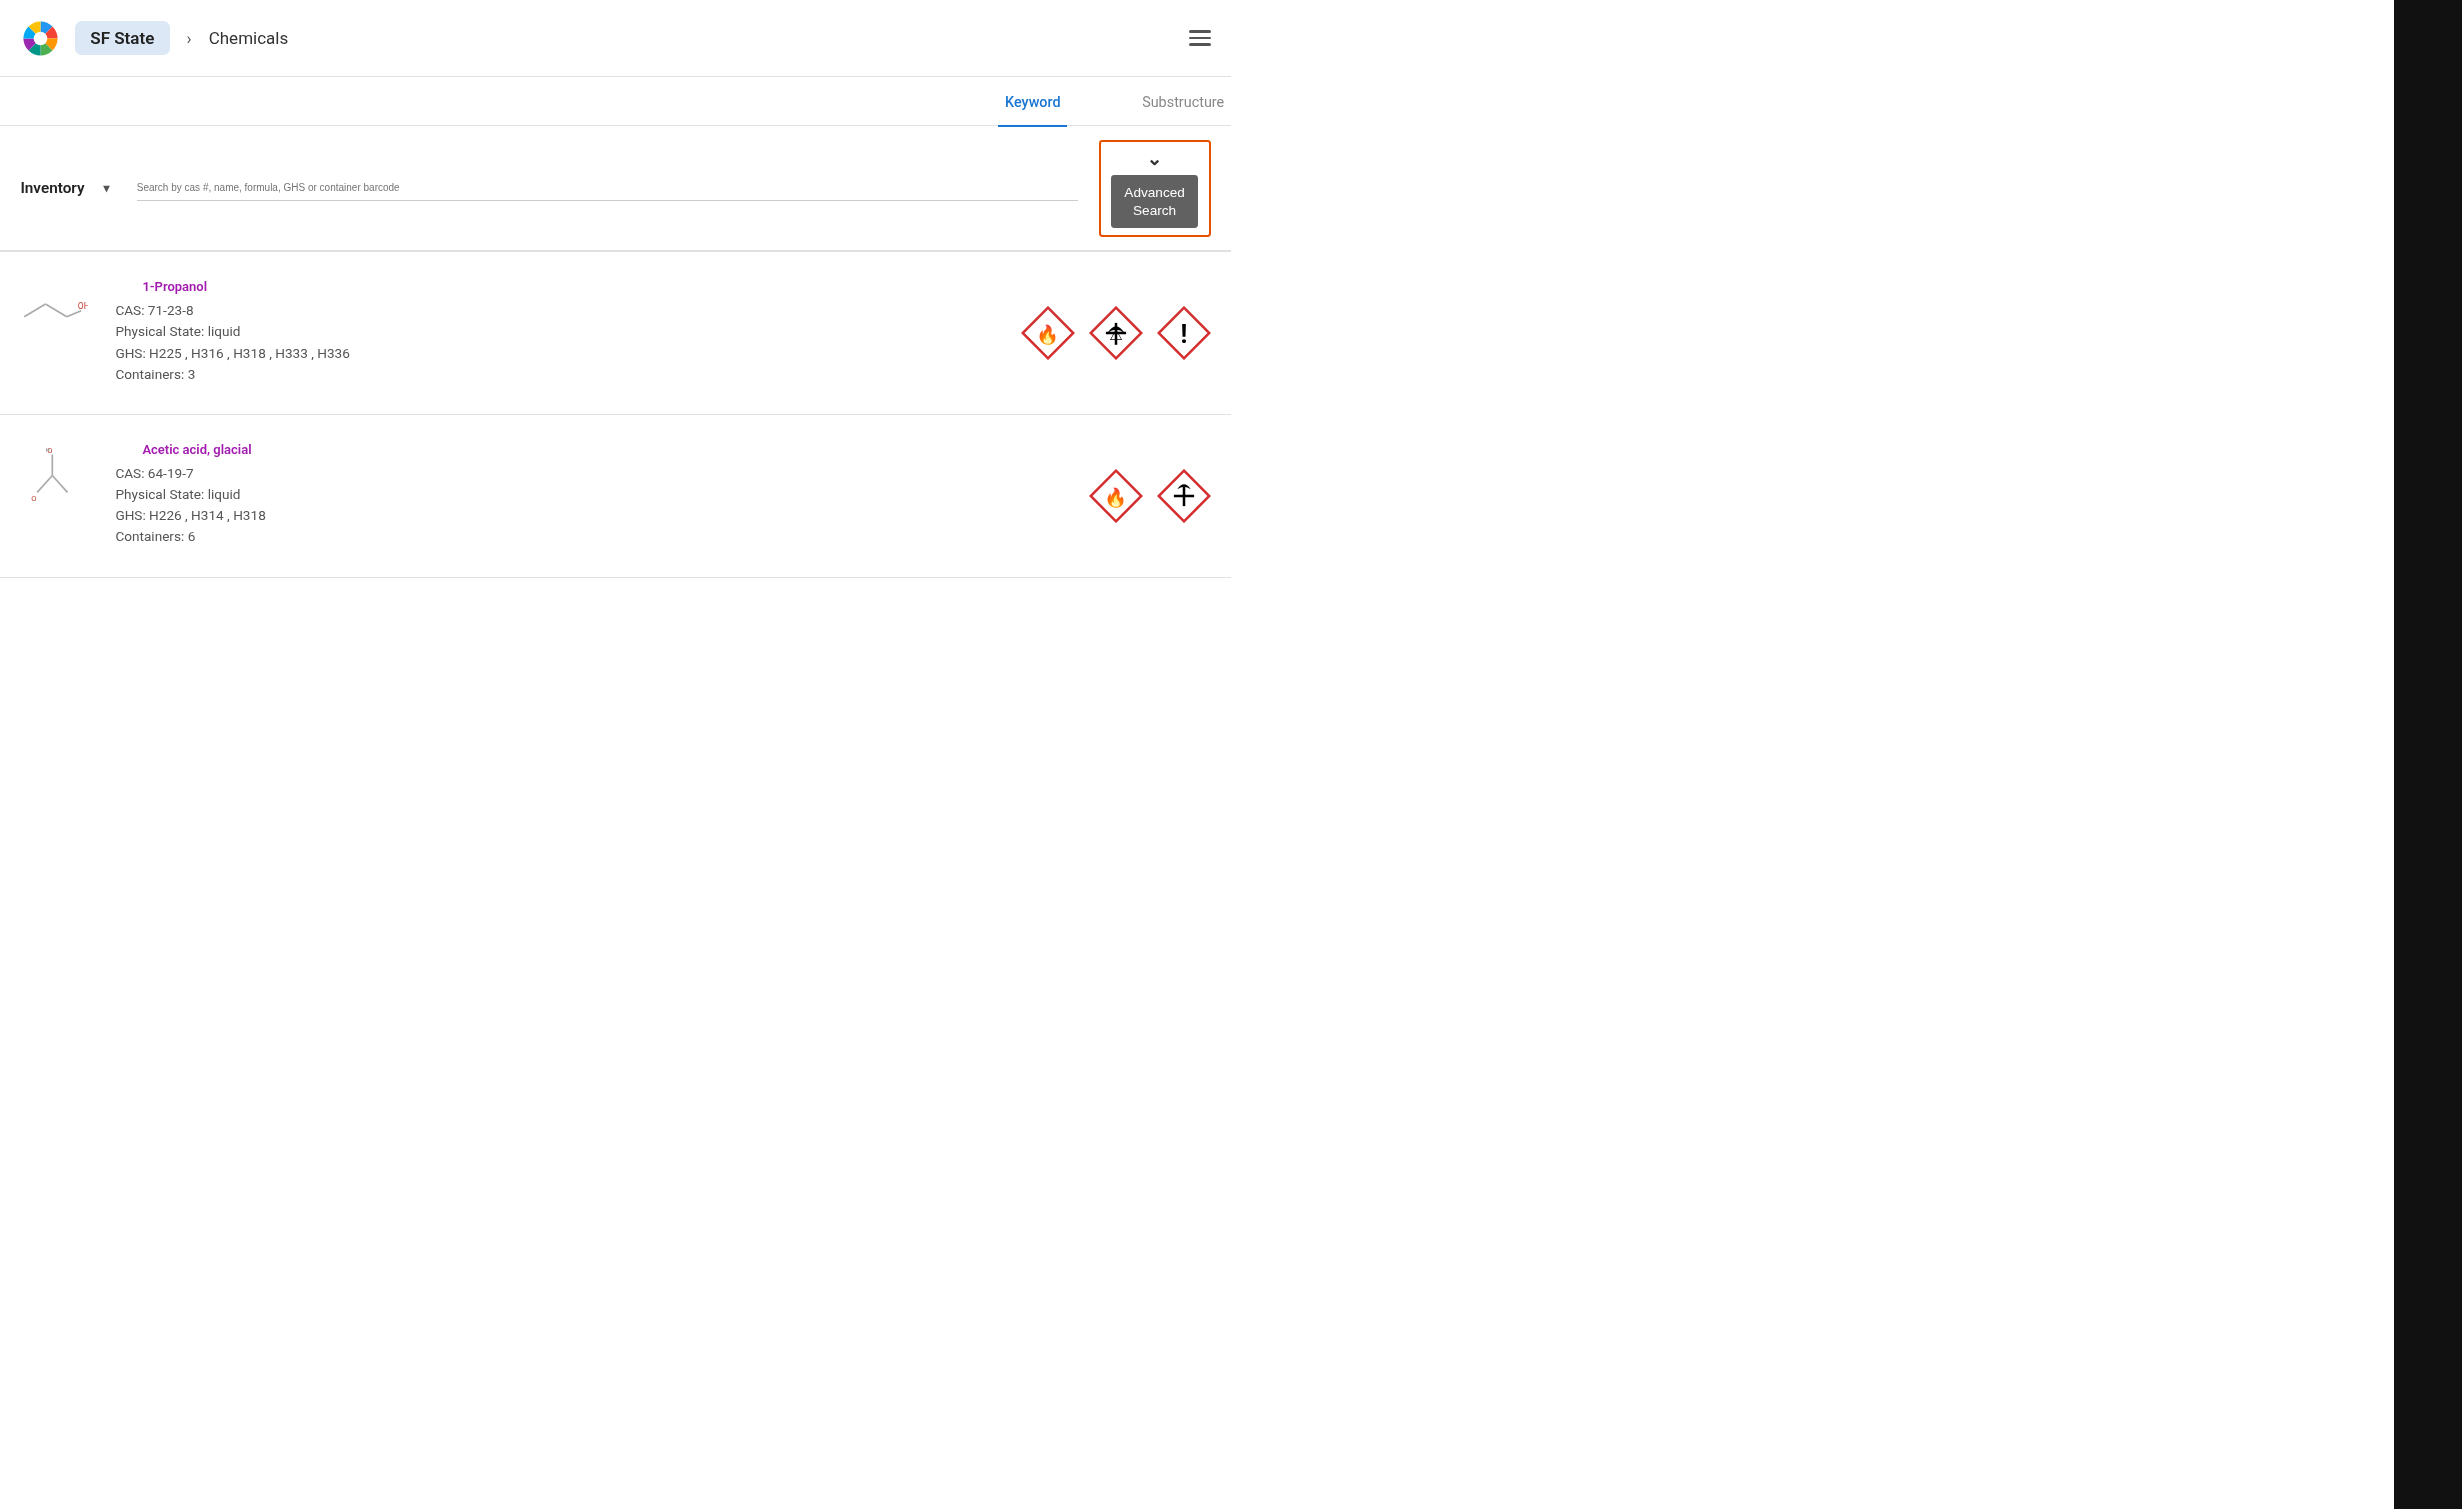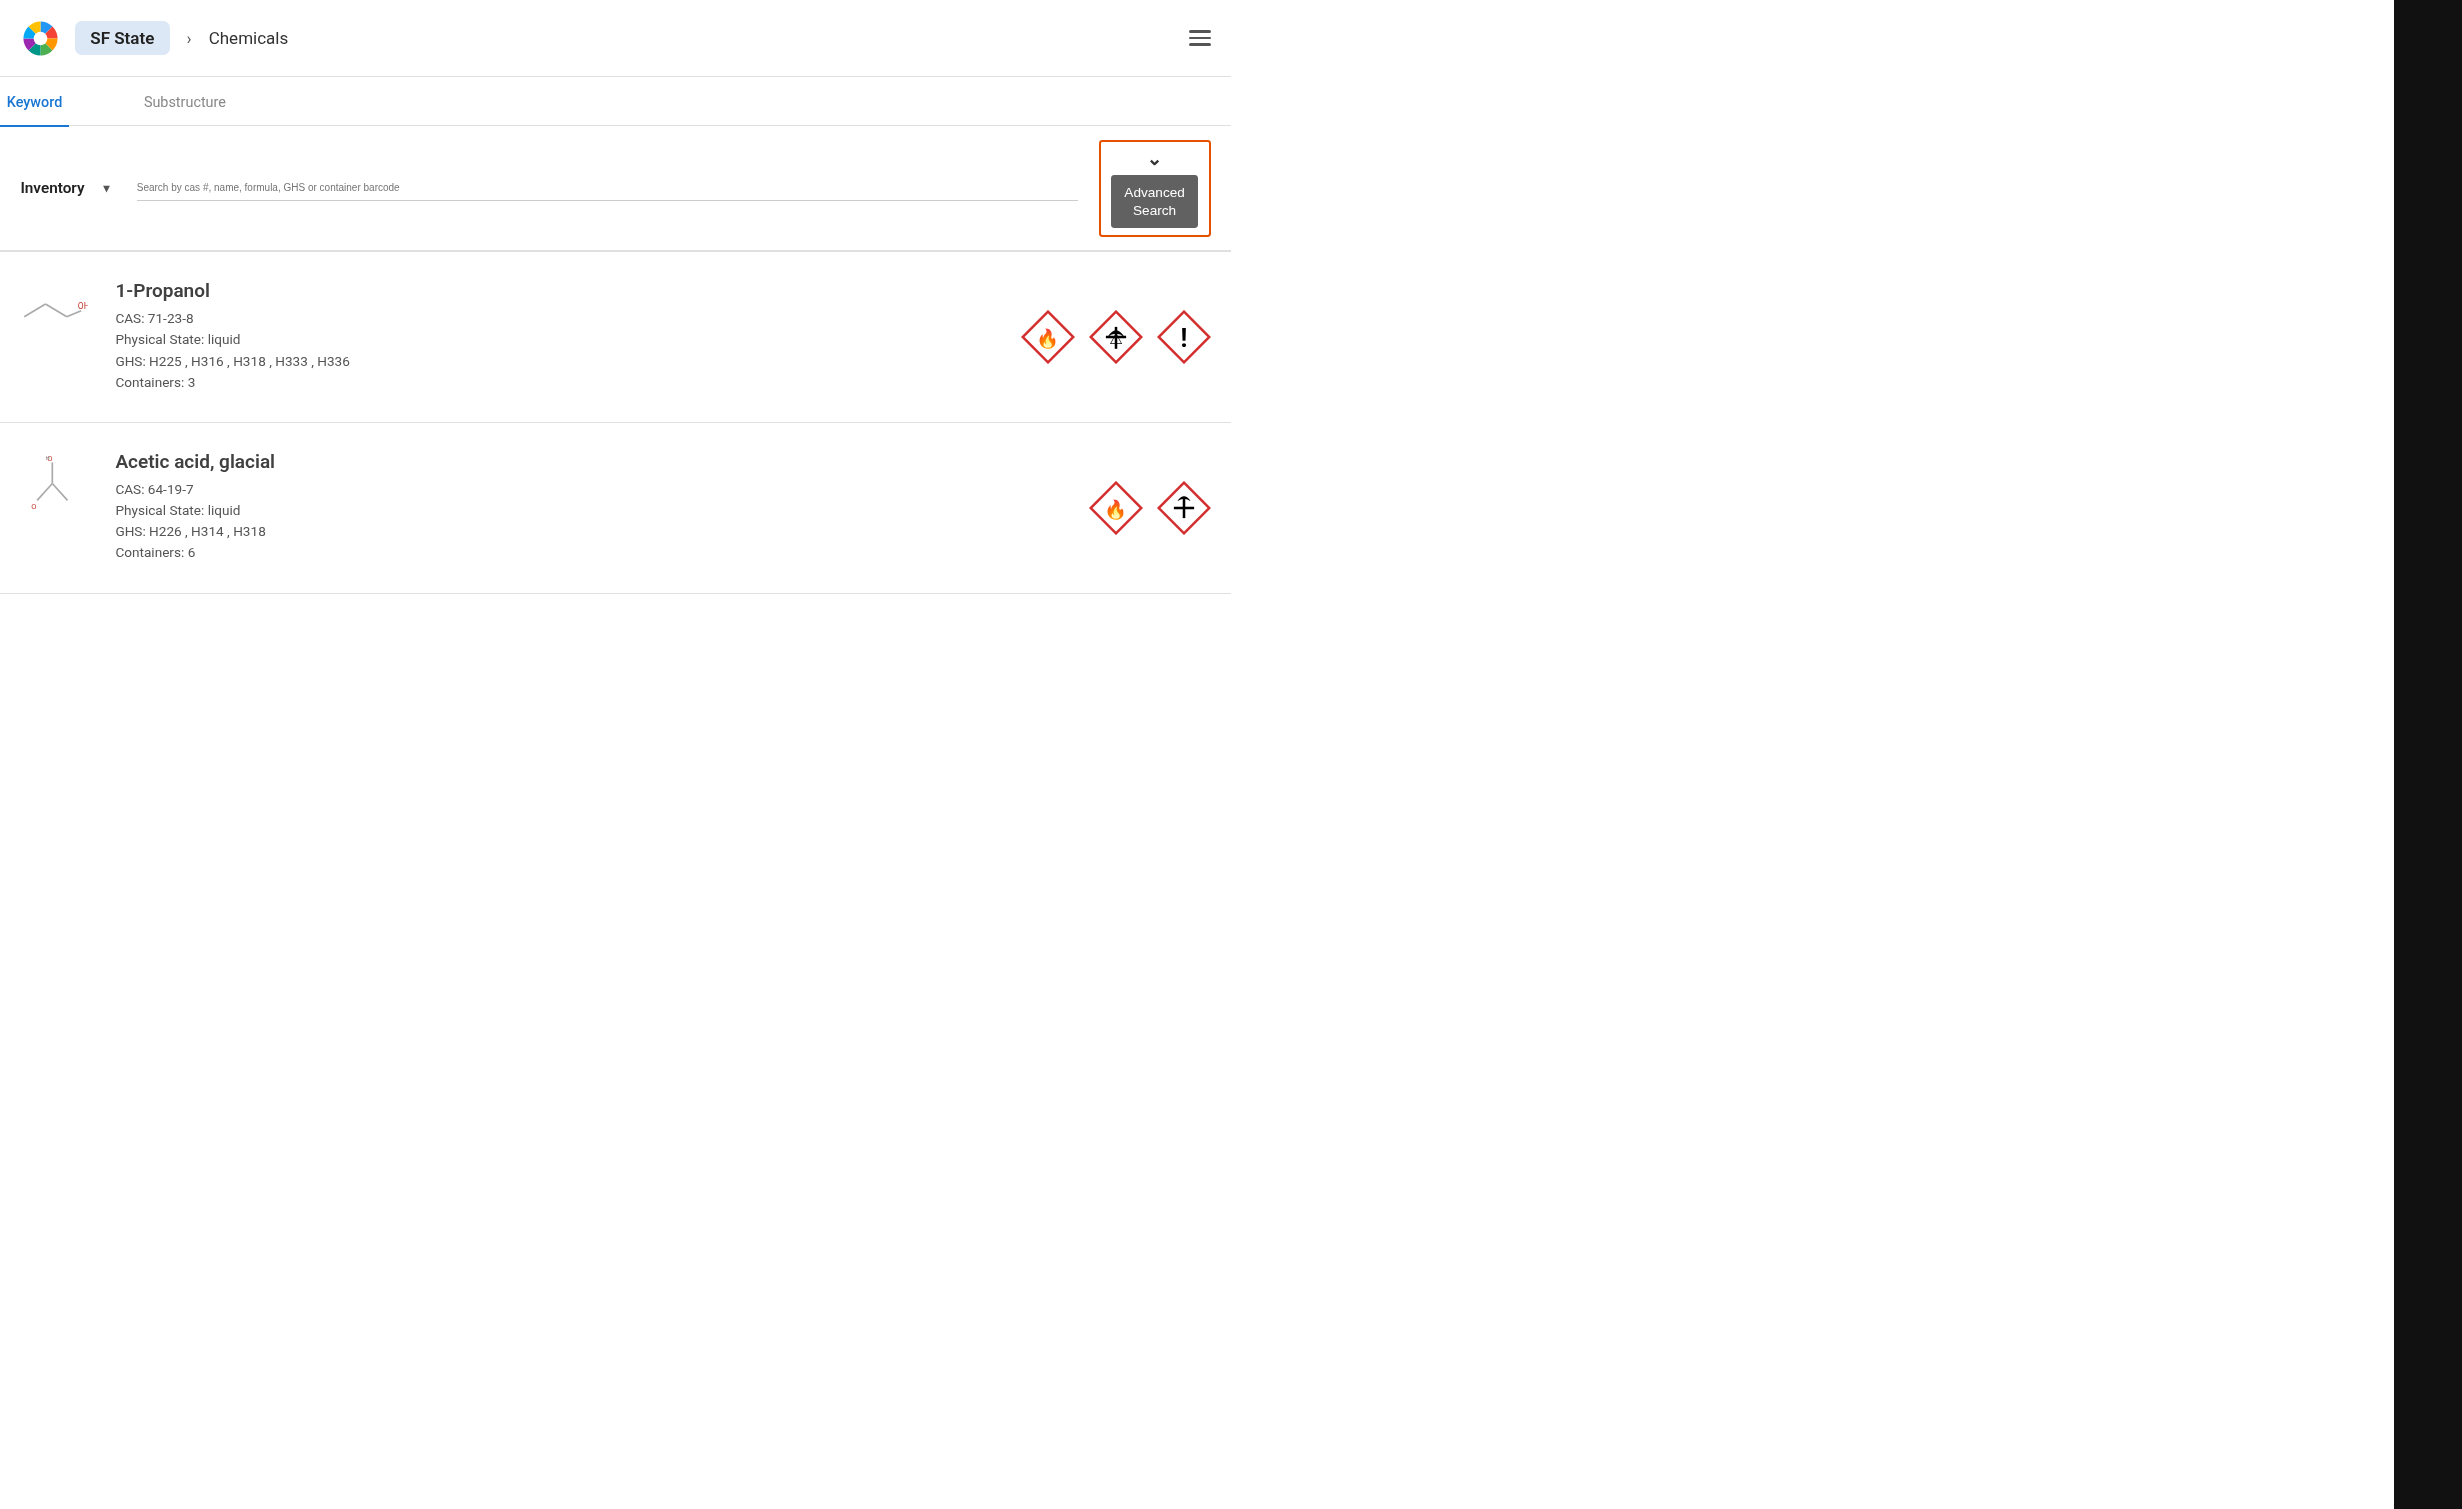--- a/index.html
+++ b/index.html
@@ -69,21 +69,21 @@
 
     
     .search-area {
       padding: 0 0 0 0;
       background: #fff;
     }
 
     
     .tabs {
       display: flex;
-      justify-content: flex-start;
+      justify-content: flex-end;
       gap: 68px;
       border-bottom: 1.7px solid #e0e0e0;
       padding: 0 0 0 0;
       margin-bottom: 0;
     }
     .tab {
       padding: 17px 6.8px 13.6px;
       font-size: 14.4px;
       color: #888;
       cursor: pointer;
@@ -188,24 +188,25 @@
       display: flex;
       align-items: center;
       justify-content: flex-start;
     }
 
     .chem-info {
       flex: 1;
     }
 
     .chem-name {
-      font-size: 19px;
+      font-size: 13px;
       font-weight: 600;
-      color: #404040;
+      color: #a21caf;
       margin-bottom: 8.5px;
+      margin-left: 27px;
     }
 
     .chem-detail {
       font-size: 13.6px;
       color: #555;
       margin-bottom: 5.1px;
     }
 
     .ghs-icons {
       display: flex;

